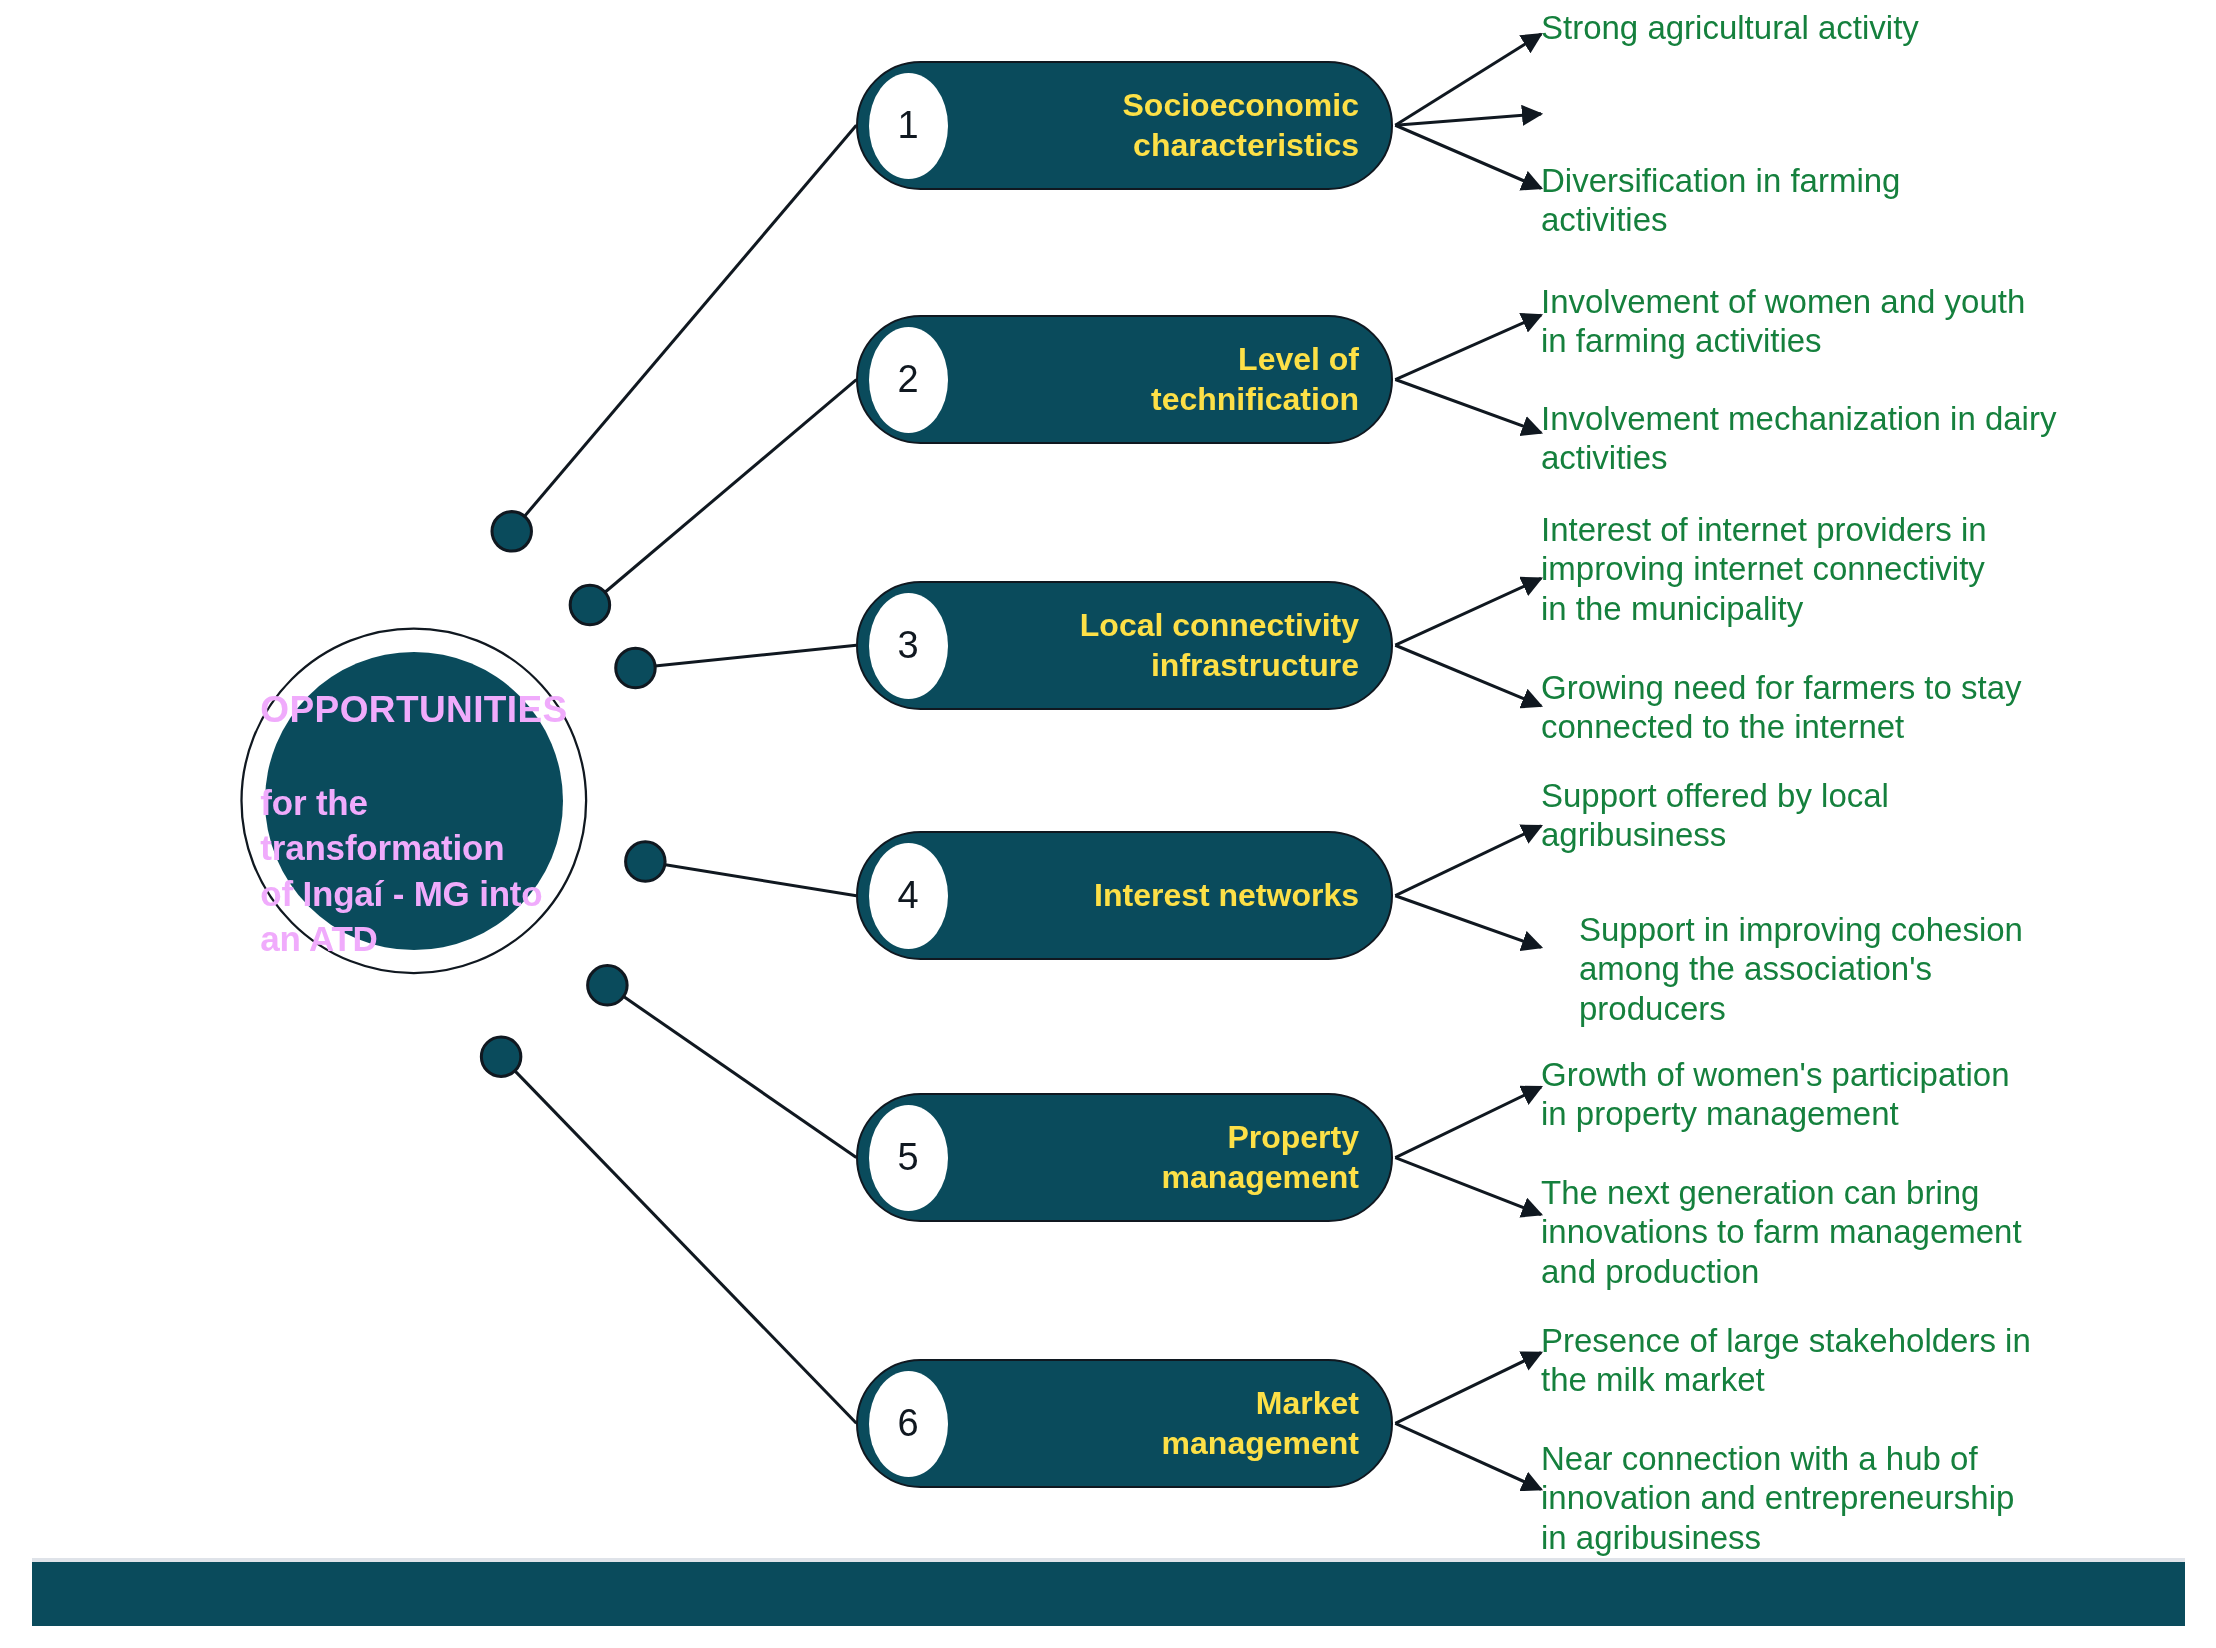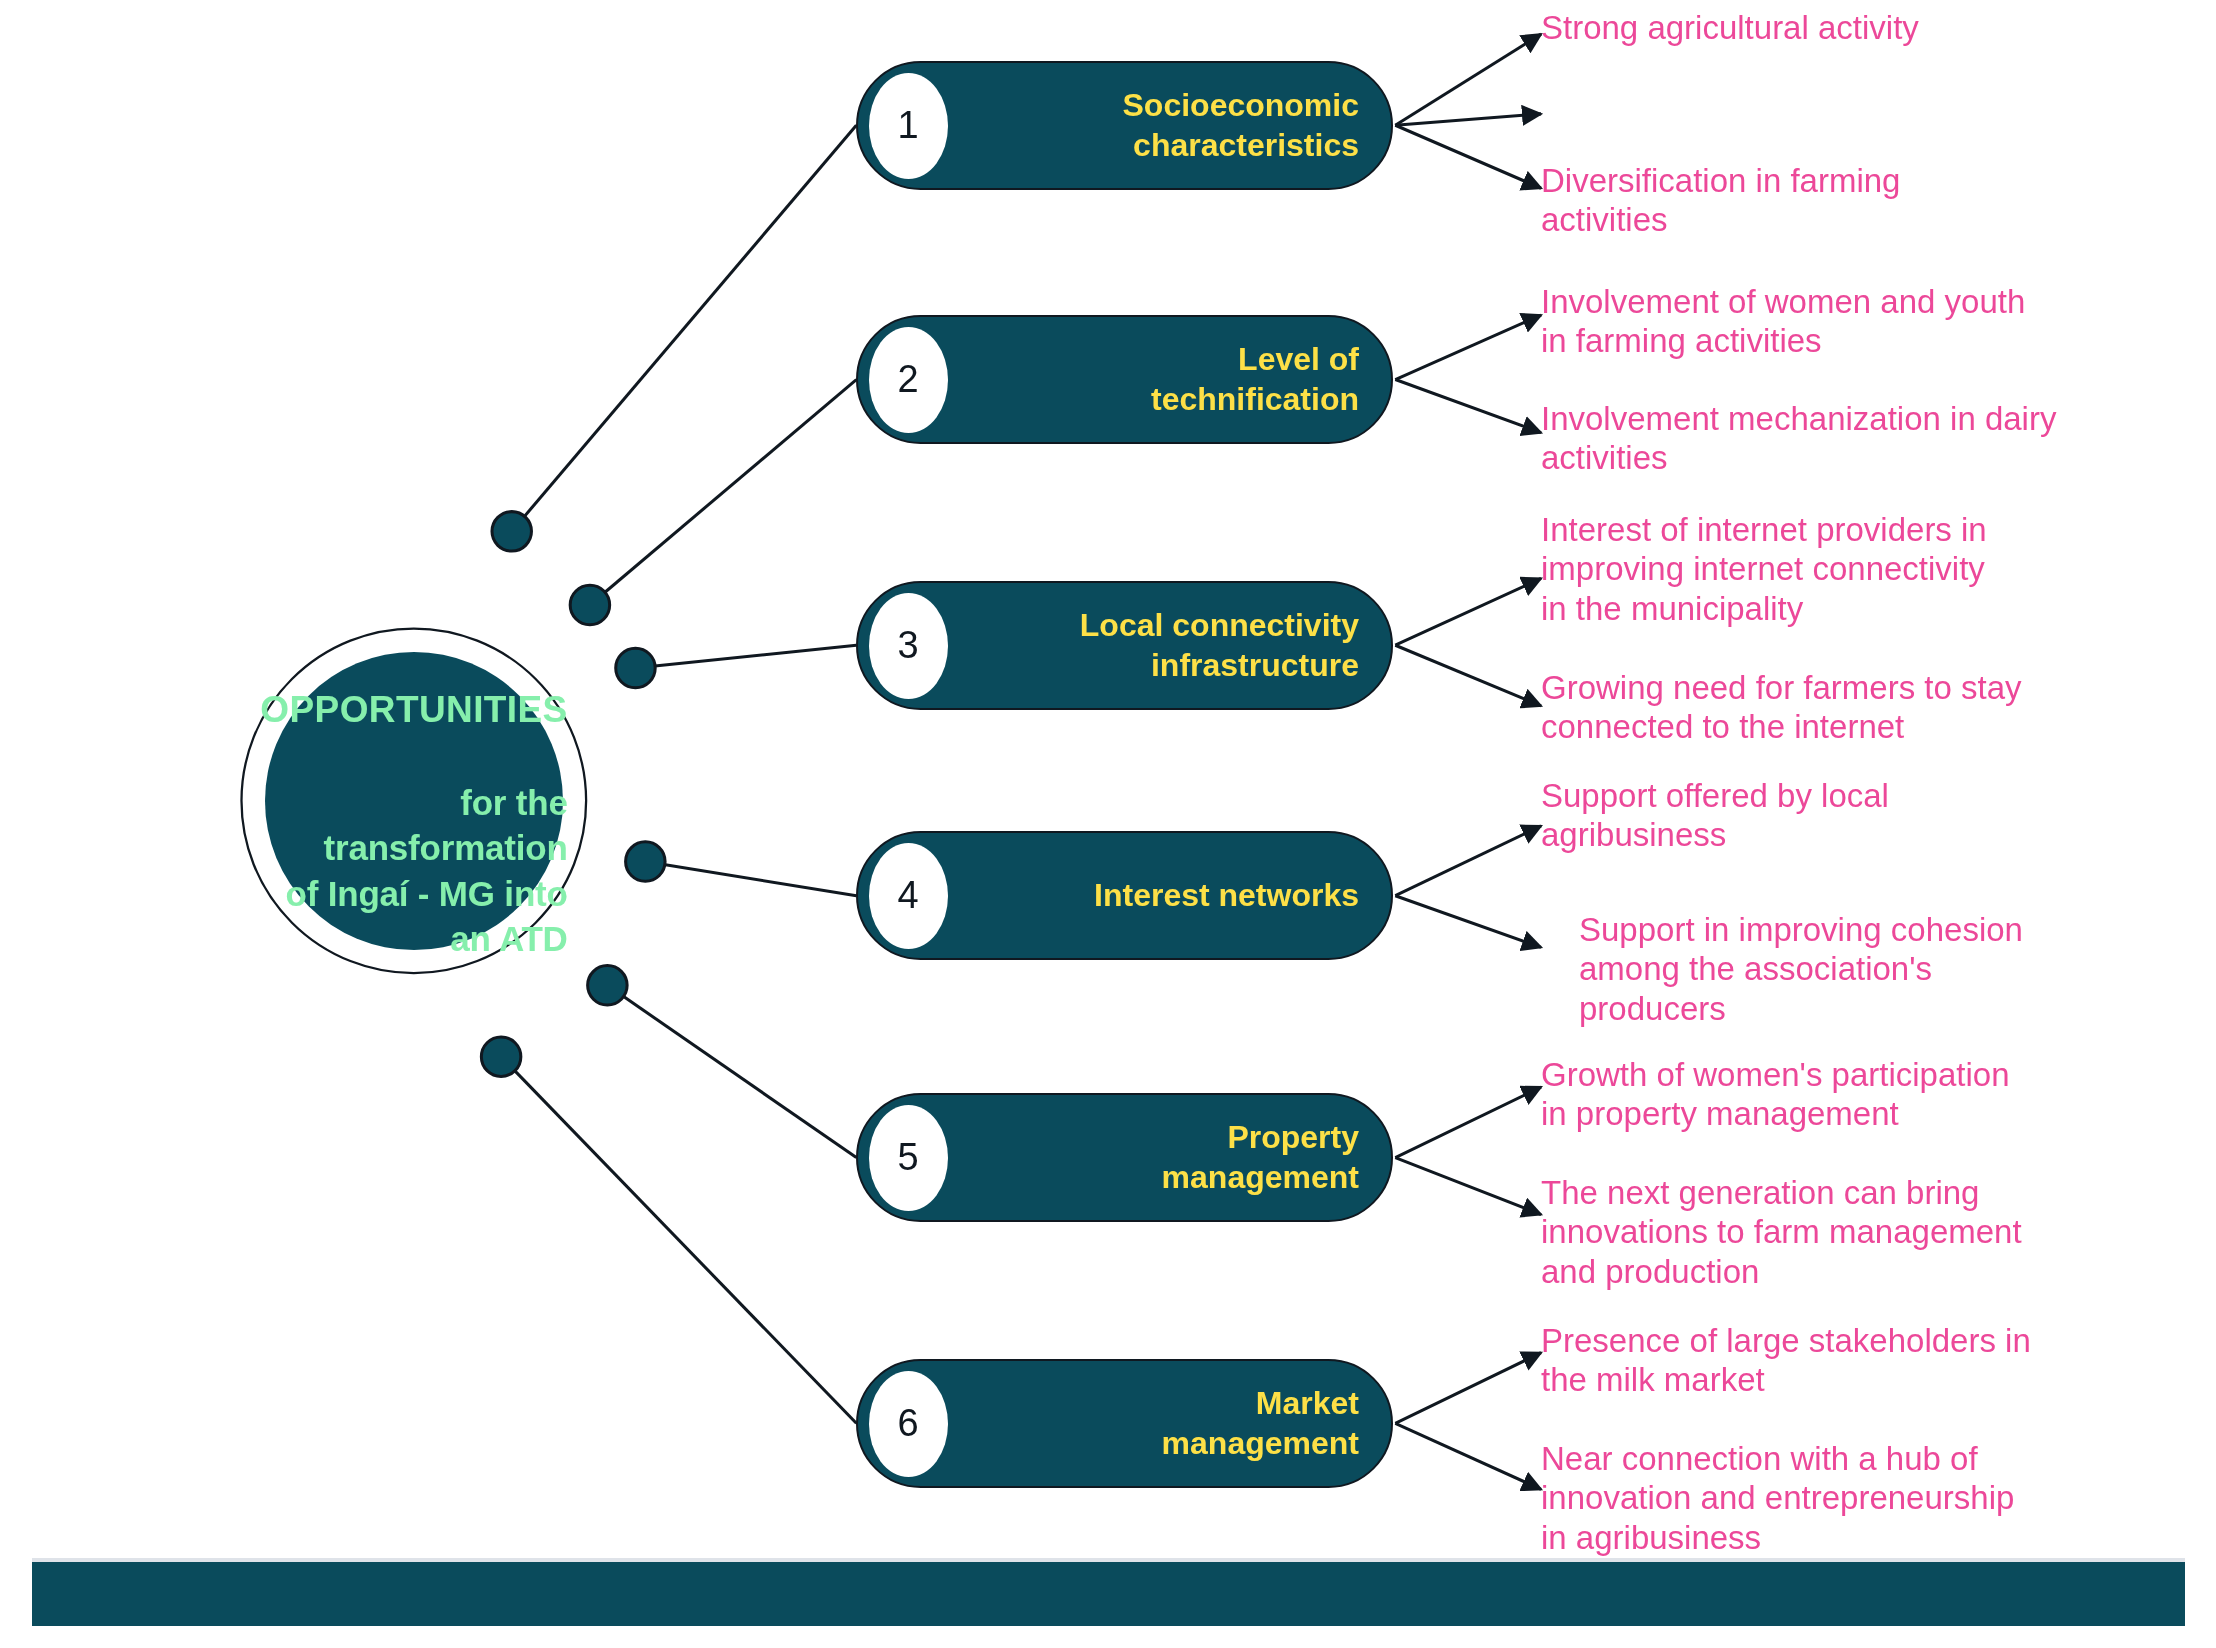--- a/index.html
+++ b/index.html
@@ -37,22 +37,22 @@
     width: 298px;
     height: 298px;
     border-radius: 50%;
     background: #0A4B5C;
     display: flex;
     align-items: center;
     justify-content: center;
     box-sizing: border-box;
   }
   .hub-text {
-    color: #86efac;
-    text-align: right;
+    color: #f0abfc;
+    text-align: left;
     font-size: 35px;
     line-height: 1.30;
     font-weight: 700;
     letter-spacing: -0.2px;
     padding: 0 10.6px;
     white-space: pre-line;
   }
   .hub-text .hub-lead {
     font-size: 37px;
     letter-spacing: 0.4px;
@@ -93,21 +93,21 @@
     text-align: right;
     color: #fde047;
     font-size: 32px;
     line-height: 1.22;
     font-weight: 700;
     white-space: pre-line;
   }
   
   .leaf {
     position: absolute;
-    color: #ec4899;
+    color: #15803d;
     font-size: 33px;
     line-height: 1.19;
     font-weight: 400;
     white-space: pre-line;
   }
   
   .footer-bar {
     position: absolute;
     left: 32px;
     top: 1558px;

